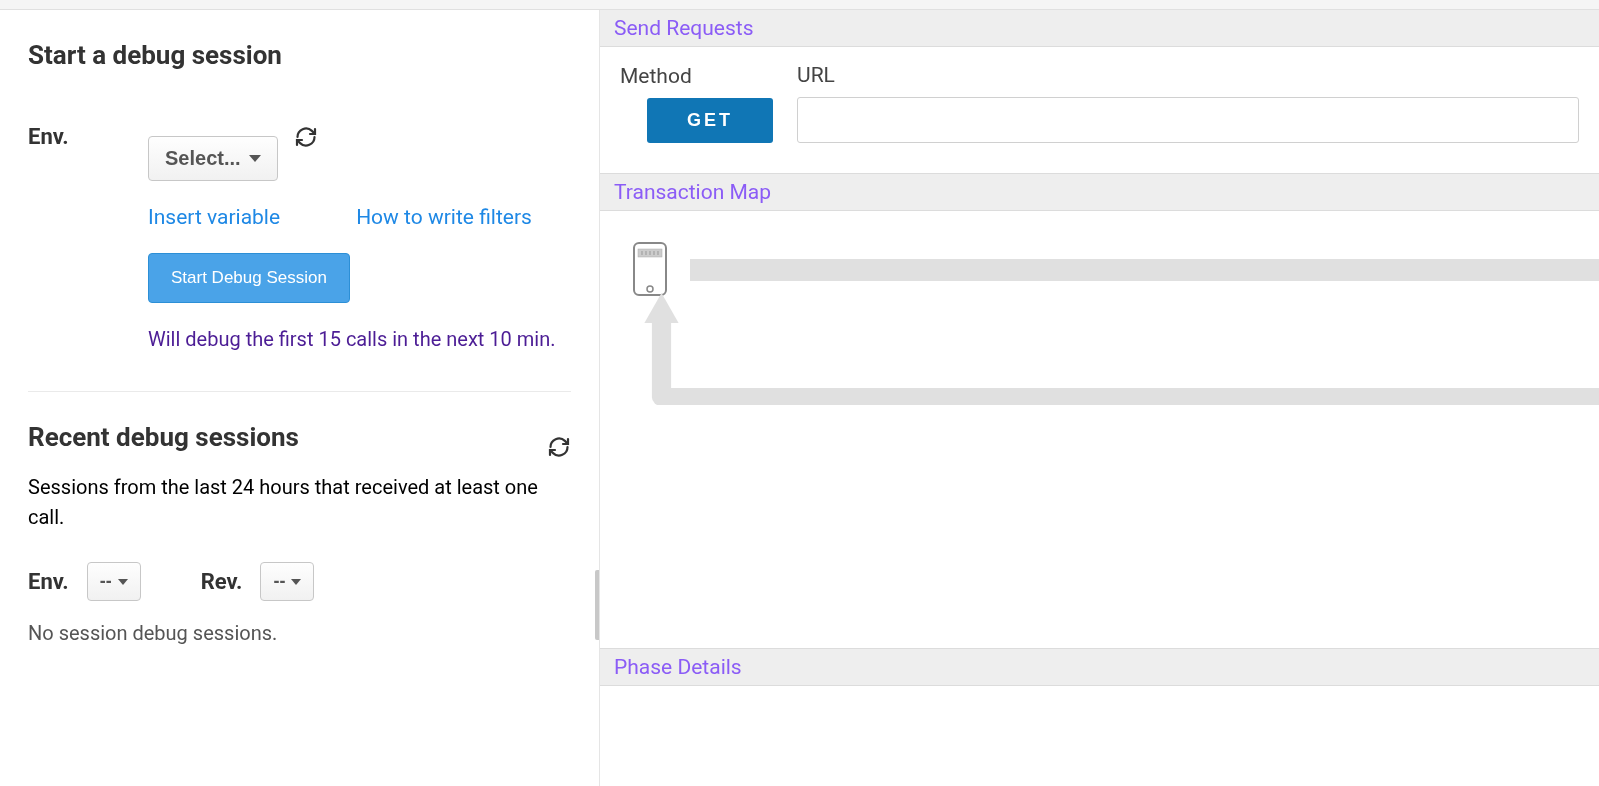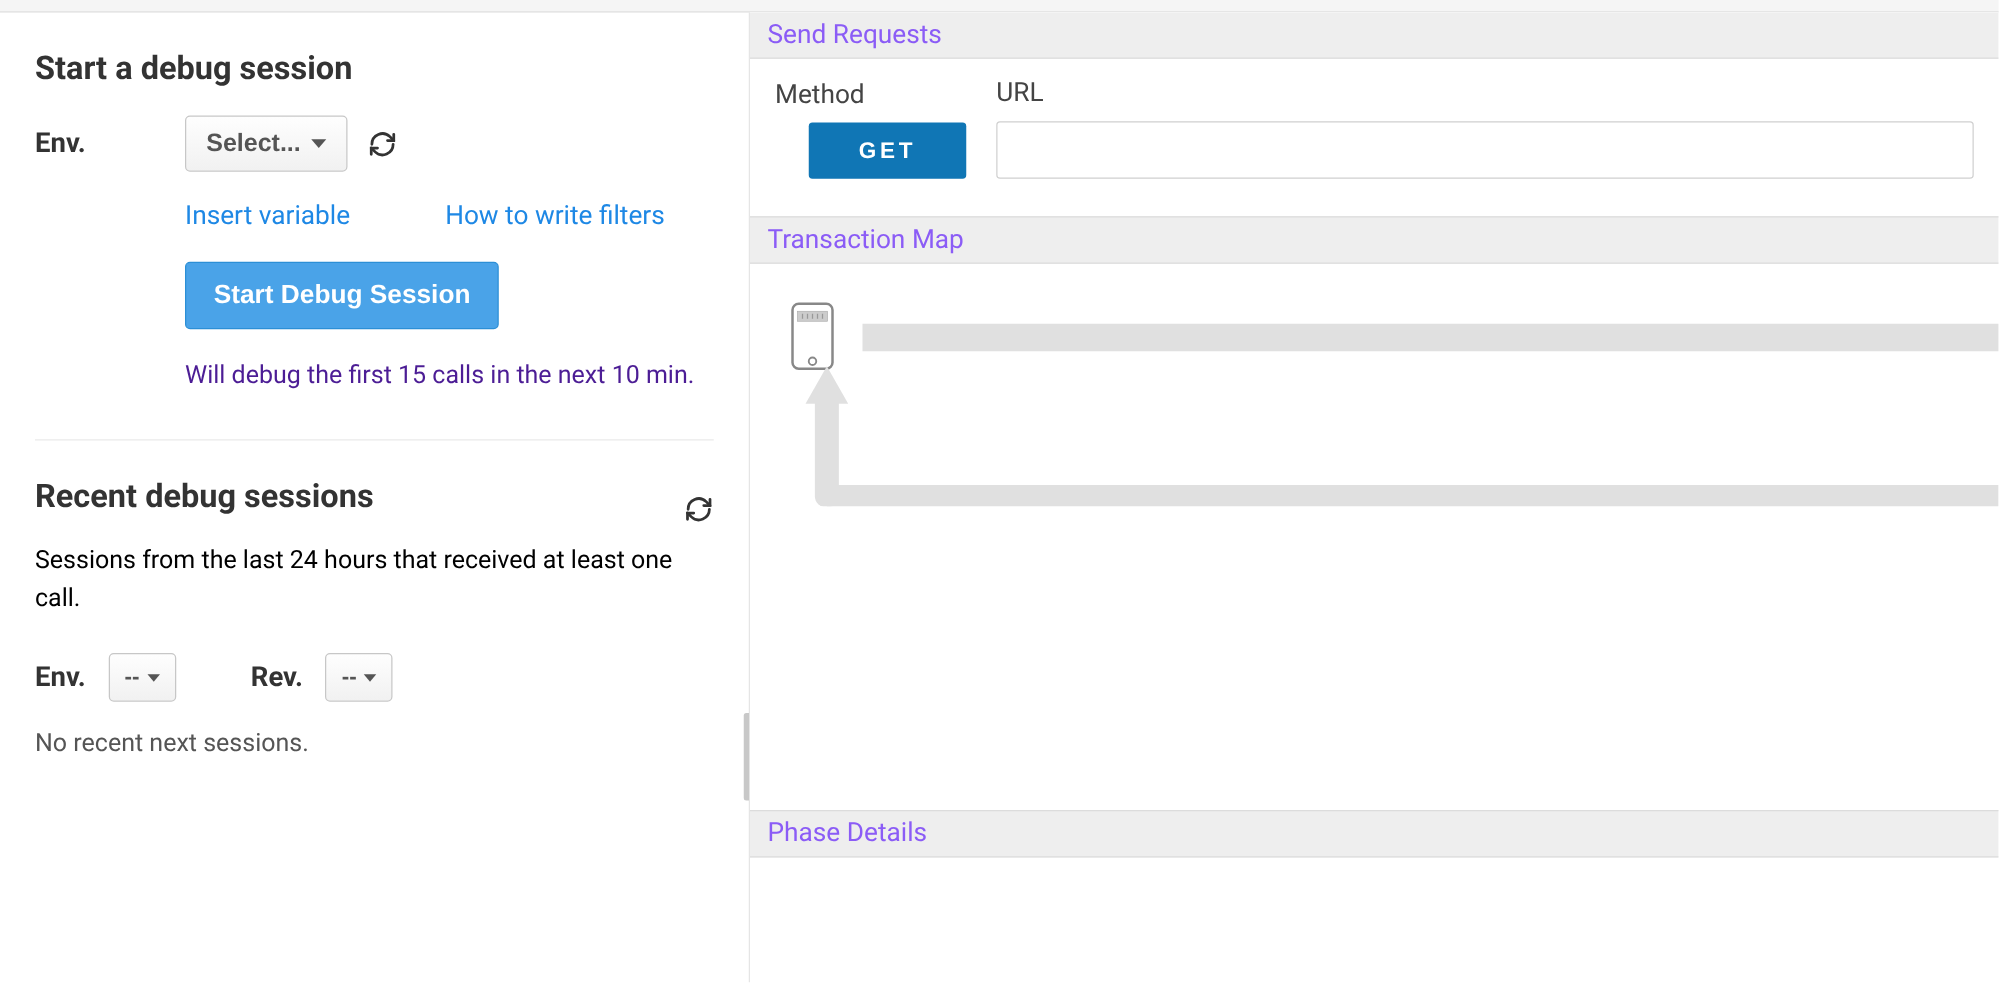--- a/index.html
+++ b/index.html
@@ -54,20 +54,21 @@
     display: inline-flex;
     align-items: center;
     padding: 10px 16px;
     background: linear-gradient(#fefefe, #f1f1f1);
     border: 1px solid #c7c7c7;
     border-radius: 4px;
     font-size: 20px;
     font-weight: 600;
     color: #555;
     cursor: pointer;
+    margin-top: 44px;
   }
   .dropdown-btn .caret {
     margin-left: 8px;
     width: 0; height: 0;
     border-left: 6px solid transparent;
     border-right: 6px solid transparent;
     border-top: 7px solid #555;
   }
   .refresh-icon {
     display: inline-flex;
@@ -91,22 +92,22 @@
     text-decoration: none;
     cursor: pointer;
   }
   .primary-btn {
     display: inline-block;
     padding: 14px 22px;
     background: #4aa3e8;
     color: #fff;
     border: 1px solid #2c8fd6;
     border-radius: 4px;
-    font-size: 21px;
-    font-weight: 700;
+    font-size: 17px;
+    font-weight: 400;
     cursor: pointer;
   }
   .hint-text {
     font-size: 20px;
     color: #4c1d95;
     margin-top: 24px;
   }
   .divider {
     border: none;
     border-top: 1px solid #eaeaea;
@@ -301,21 +302,21 @@
       </div>
       <div class="grp">
         <span class="lbl">Rev.</span>
         <button class="small-dropdown">
           <span>--</span>
           <span class="caret"></span>
         </button>
       </div>
     </div>
 
-    <div class="empty-text">No recent next sessions.</div>
+    <div class="empty-text">No session debug sessions.</div>
 
     <div class="splitter"></div>
   </div>
 
   <div class="right-panel">
 
     <div class="r-section-header first">
       <span>Send Requests</span>
     </div>
     <div class="send-body">

